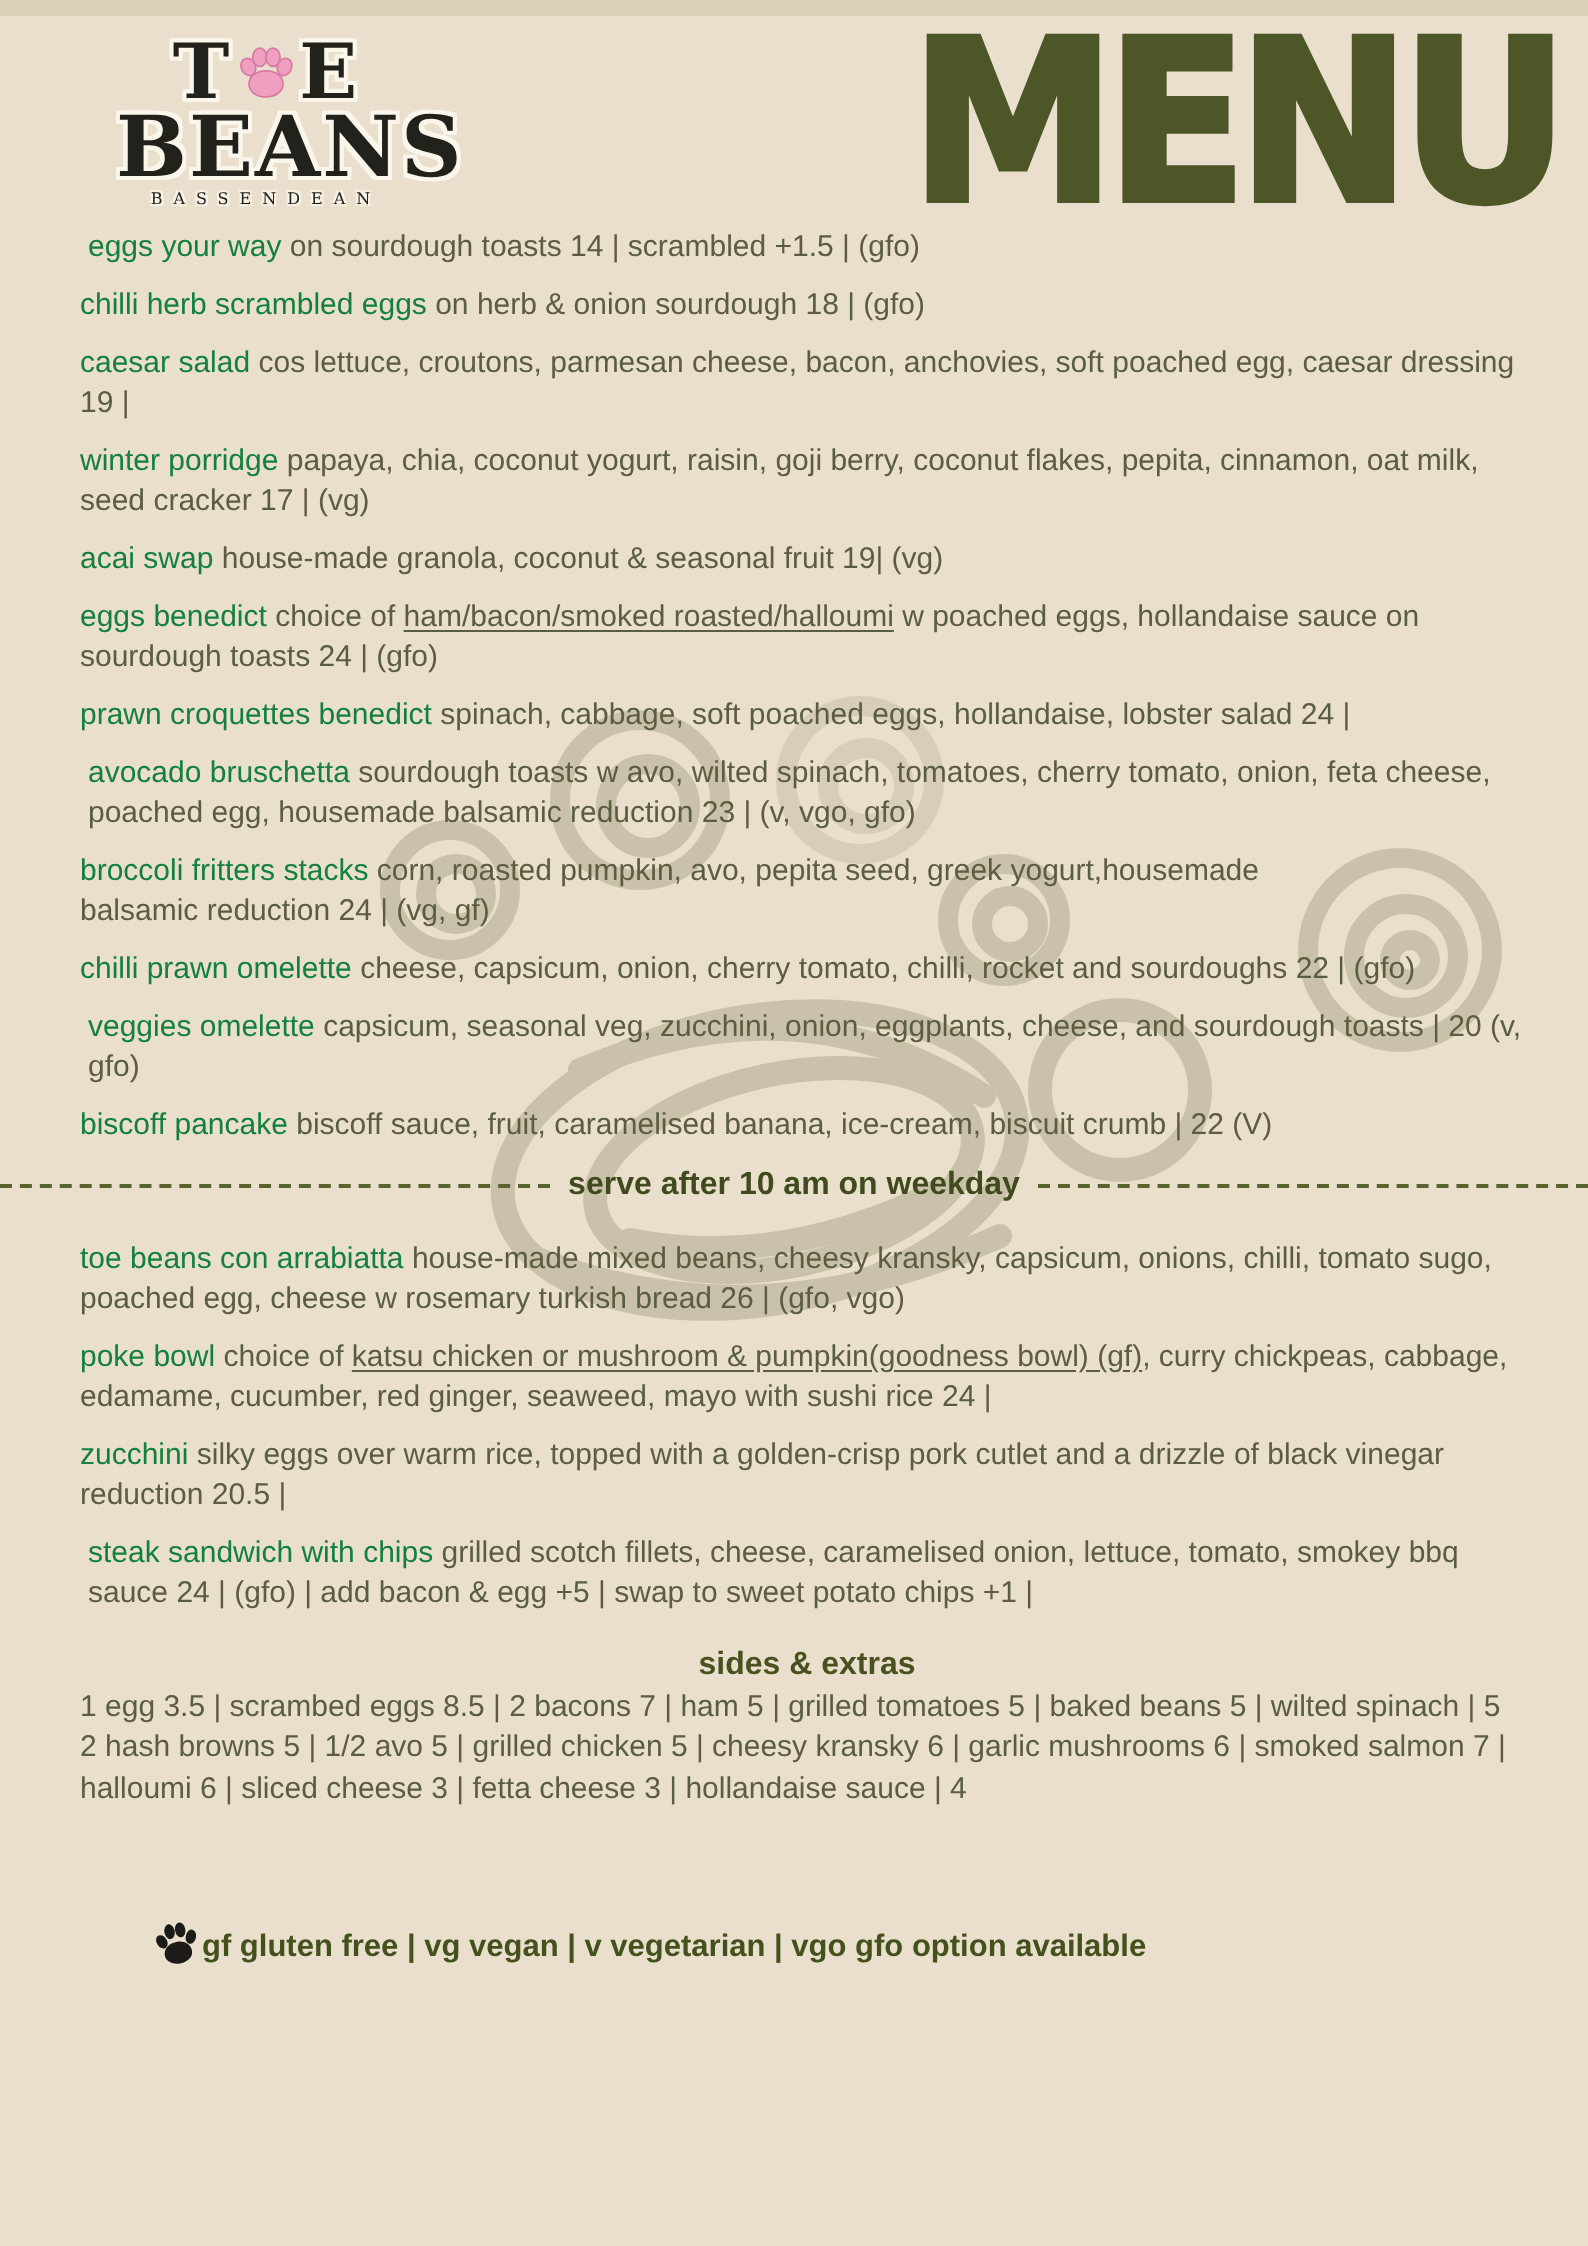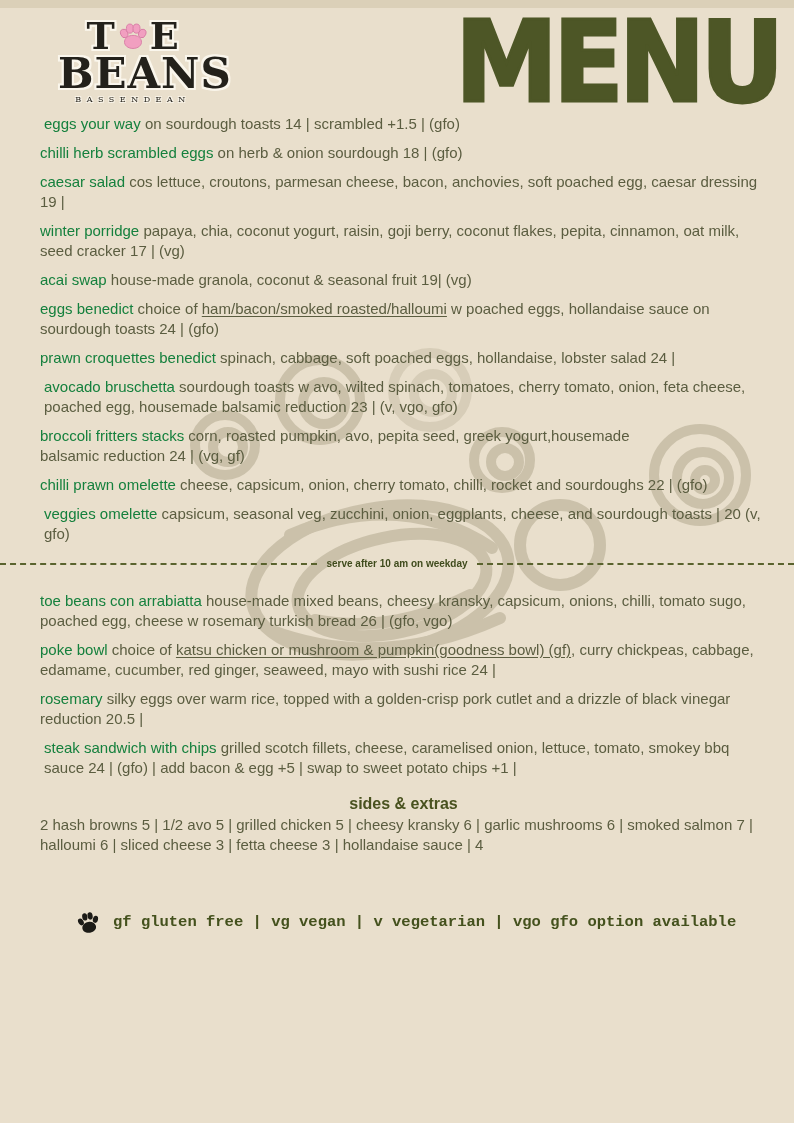--- a/index.html
+++ b/index.html
@@ -27,27 +27,27 @@
 
   
   main{position:absolute;left:40px;right:27px;top:114px;font-size:15px;line-height:20px;color:#5b5d40;}
   .item{margin:0 0 9px 0;}
   .item.ind{margin-left:4px;}
   .nm{font-weight:normal;color:#15803d;}
   u{text-underline-offset:2px;}
 
   .divider{display:flex;align-items:center;margin:10px -27px 17px -40px;}
   .divider .dash{flex:1;border-top:2.5px dashed #5a632e;height:0;}
-  .divider .lbl{margin:0 9px;font-weight:bold;font-size:10px;color:#3f4b1c;white-space:nowrap;}
+  .divider .lbl{margin:0 9px;font-weight:bold;font-size:16px;color:#3f4b1c;white-space:nowrap;}
 
   .sides{margin-top:16px;}
   .sides-h{font-weight:bold;font-size:16px;color:#49521f;line-height:21px;margin:0;text-align:center;}
   .sides p{margin:0;line-height:20.5px;white-space:nowrap;}
 
-  .legend{display:flex;align-items:flex-start;gap:12px;margin:56px 0 0 36px;font-weight:bold;font-size:15.5px;color:#44511d;font-family:Liberation Mono, monospace;}
+  .legend{display:flex;align-items:flex-end;margin:56px 0 0 36px;font-weight:bold;font-size:15.5px;color:#44511d;}
   .legend-paw{width:25px;height:23px;transform:rotate(-10deg);}
 
   .footnote{position:absolute;right:24px;top:1094px;font-size:14.5px;color:#0f172a;margin-top:42px;}
 </style>
 </head>
 <body>
 
 <div class="page">
   <div class="top-strip"></div>
 
@@ -100,34 +100,36 @@
     <p class="item"><b class="nm">chilli herb scrambled eggs</b><span> on herb &amp; onion sourdough 18 | (gfo)</span></p>
     <p class="item"><b class="nm">caesar salad</b><span> cos lettuce, croutons, parmesan cheese, bacon, anchovies, soft poached egg, caesar dressing 19 |</span></p>
     <p class="item"><b class="nm">winter porridge</b><span> papaya, chia, coconut yogurt, raisin, goji berry, coconut flakes, pepita, cinnamon, oat milk, seed cracker 17 | (vg)</span></p>
     <p class="item"><b class="nm">acai swap</b><span> house-made granola, coconut &amp; seasonal fruit 19| (vg)</span></p>
     <p class="item"><b class="nm">eggs benedict</b><span> choice of </span><u>ham/bacon/smoked roasted/halloumi</u><span> w poached eggs, hollandaise sauce on sourdough toasts 24 | (gfo)</span></p>
     <p class="item"><b class="nm">prawn croquettes benedict</b><span> spinach, cabbage, soft poached eggs, hollandaise, lobster salad 24 |</span></p>
     <p class="item ind"><b class="nm">avocado bruschetta</b><span> sourdough toasts w avo, wilted spinach, tomatoes, cherry tomato, onion, feta cheese, poached egg, housemade balsamic reduction 23 | (v, vgo, gfo)</span></p>
     <p class="item"><b class="nm">broccoli fritters stacks</b><span> corn, roasted pumpkin, avo, pepita seed, greek yogurt,housemade</span><br><span>balsamic reduction 24 | (vg, gf)</span></p>
     <p class="item"><b class="nm">chilli prawn omelette</b><span> cheese, capsicum, onion, cherry tomato, chilli, rocket and sourdoughs 22 | (gfo)</span></p>
     <p class="item ind"><b class="nm">veggies omelette</b><span> capsicum, seasonal veg, zucchini, onion, eggplants, cheese, and sourdough toasts | 20 (v, gfo)</span></p>
+    <p class="item"><b class="nm">biscoff pancake</b><span> biscoff sauce, fruit, caramelised banana, ice-cream, biscuit crumb | 22 (V)</span></p>
 
     <div class="divider">
       <div class="dash"></div>
       <span class="lbl">serve after 10 am on weekday</span>
       <div class="dash"></div>
     </div>
 
     <p class="item"><b class="nm">toe beans con arrabiatta</b><span> house-made mixed beans, cheesy kransky, capsicum, onions, chilli, tomato sugo, poached egg, cheese w rosemary turkish bread 26 | (gfo, vgo)</span></p>
     <p class="item"><b class="nm">poke bowl</b><span> choice of </span><u>katsu chicken or mushroom &amp; pumpkin(goodness bowl) (gf)</u><span>, curry chickpeas, cabbage, edamame, cucumber, red ginger, seaweed, mayo with sushi rice 24 |</span></p>
-    <p class="item"><b class="nm">rosemary</b><span> silky eggs over warm rice, topped with a golden-crisp pork cutlet and a drizzle of black vinegar reduction 20.5 |</span></p>
+    <p class="item"><b class="nm">zucchini</b><span> silky eggs over warm rice, topped with a golden-crisp pork cutlet and a drizzle of black vinegar reduction 20.5 |</span></p>
     <p class="item ind"><b class="nm">steak sandwich with chips</b><span> grilled scotch fillets, cheese, caramelised onion, lettuce, tomato, smokey bbq sauce 24 | (gfo) | add bacon &amp; egg +5 | swap to sweet potato chips +1 |</span></p>
 
     <div class="sides">
       <p class="sides-h">sides &amp; extras</p>
+      <p>1 egg 3.5 | scrambed eggs 8.5 | 2 bacons 7 | ham 5 | grilled tomatoes 5 | baked beans 5 | wilted spinach | 5</p>
       <p>2 hash browns 5 |  1/2 avo 5 | grilled chicken 5 | cheesy kransky 6 | garlic mushrooms 6 | smoked salmon 7 |</p>
       <p>halloumi 6 | sliced cheese 3 | fetta cheese 3 | hollandaise sauce | 4</p>
     </div>
 
     <div class="legend">
       <svg class="legend-paw" viewBox="0 0 34 32">
         <g fill="#1c1b17">
           <ellipse cx="7" cy="12" rx="3.6" ry="5" transform="rotate(-22 7 12)"></ellipse>
           <ellipse cx="13.5" cy="6" rx="3.6" ry="5.2"></ellipse>
           <ellipse cx="21" cy="6" rx="3.6" ry="5.2"></ellipse>

